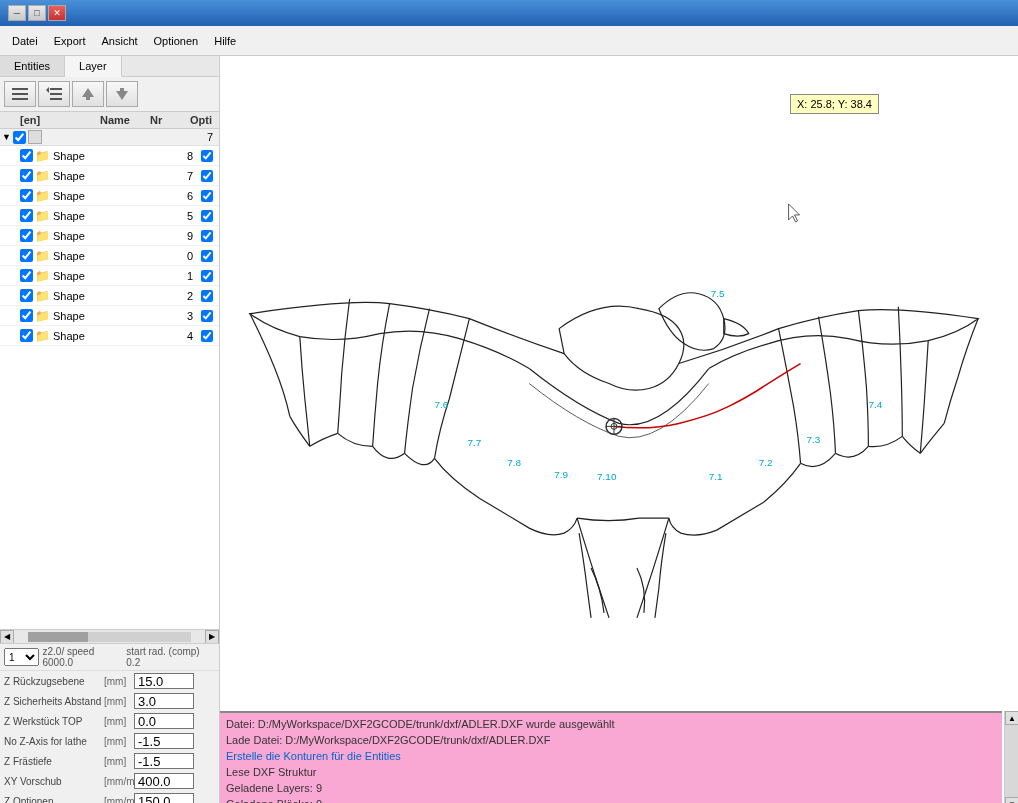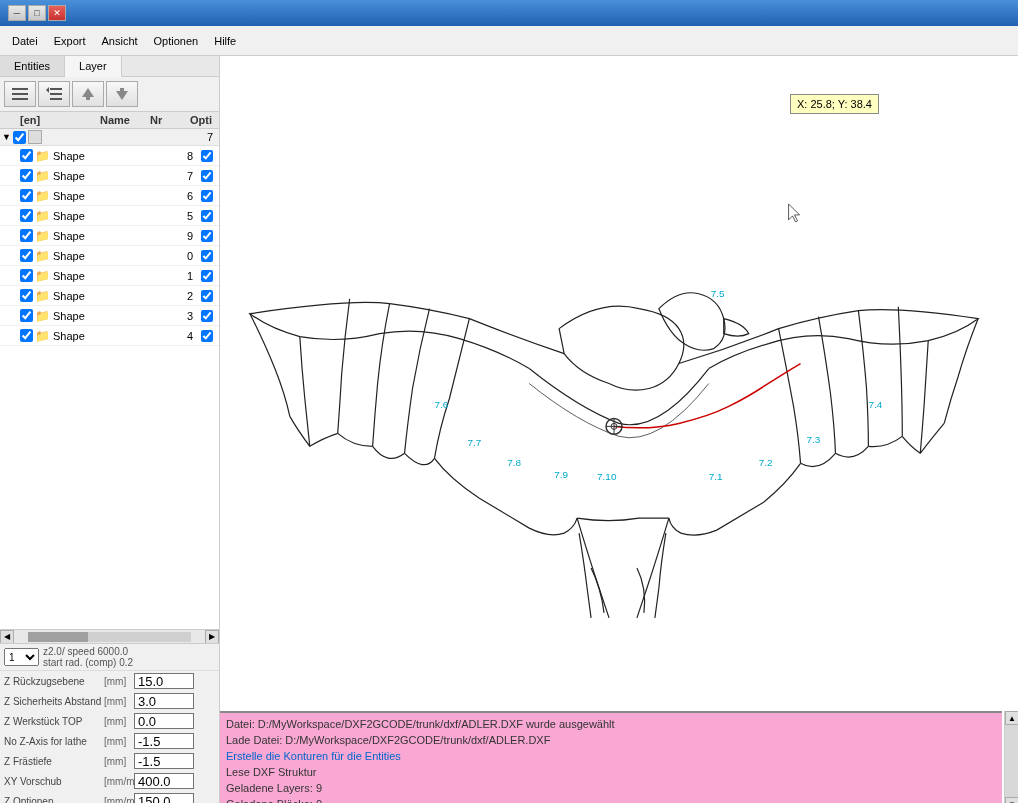--- a/index.html
+++ b/index.html
@@ -469,21 +469,21 @@
         <div class="scrollbar-thumb"></div>
       </div>
       <div class="scroll-arrow">▶</div>
     </div>
 
     <div class="bottom-controls">
       <div class="speed-row">
         <select class="speed-select">
           <option>1</option>
         </select>
-        <div style="display:flex;flex-direction:column;">
+        <div style="display:flex;flex-direction:row;">
           <span class="speed-text">z2.0/ speed 6000.0</span>
           <span class="speed-text">start rad. (comp) 0.2</span>
         </div>
       </div>
       <div class="control-row">
         <span class="control-label">Z Rückzugsebene</span>
         <span class="control-unit">[mm]</span>
         <input class="control-value" type="text" value="15.0" style="">
       </div>
       <div class="control-row">

